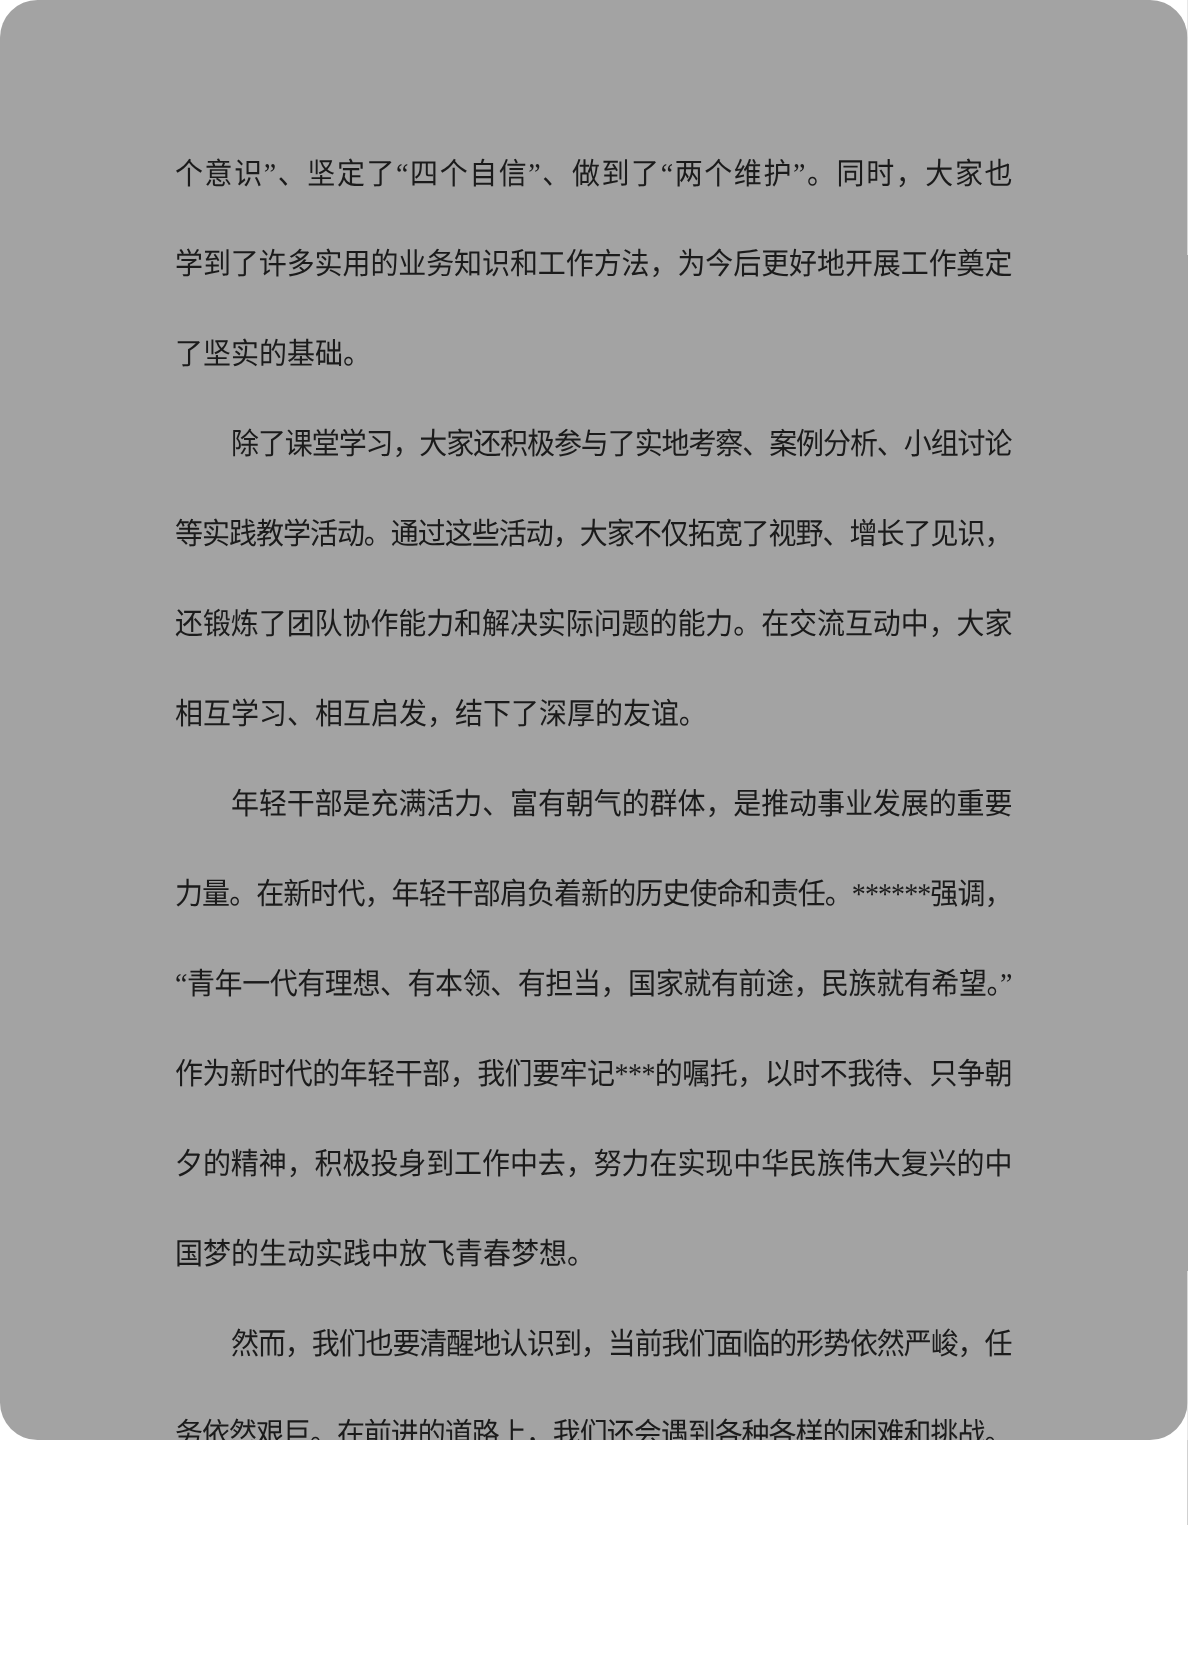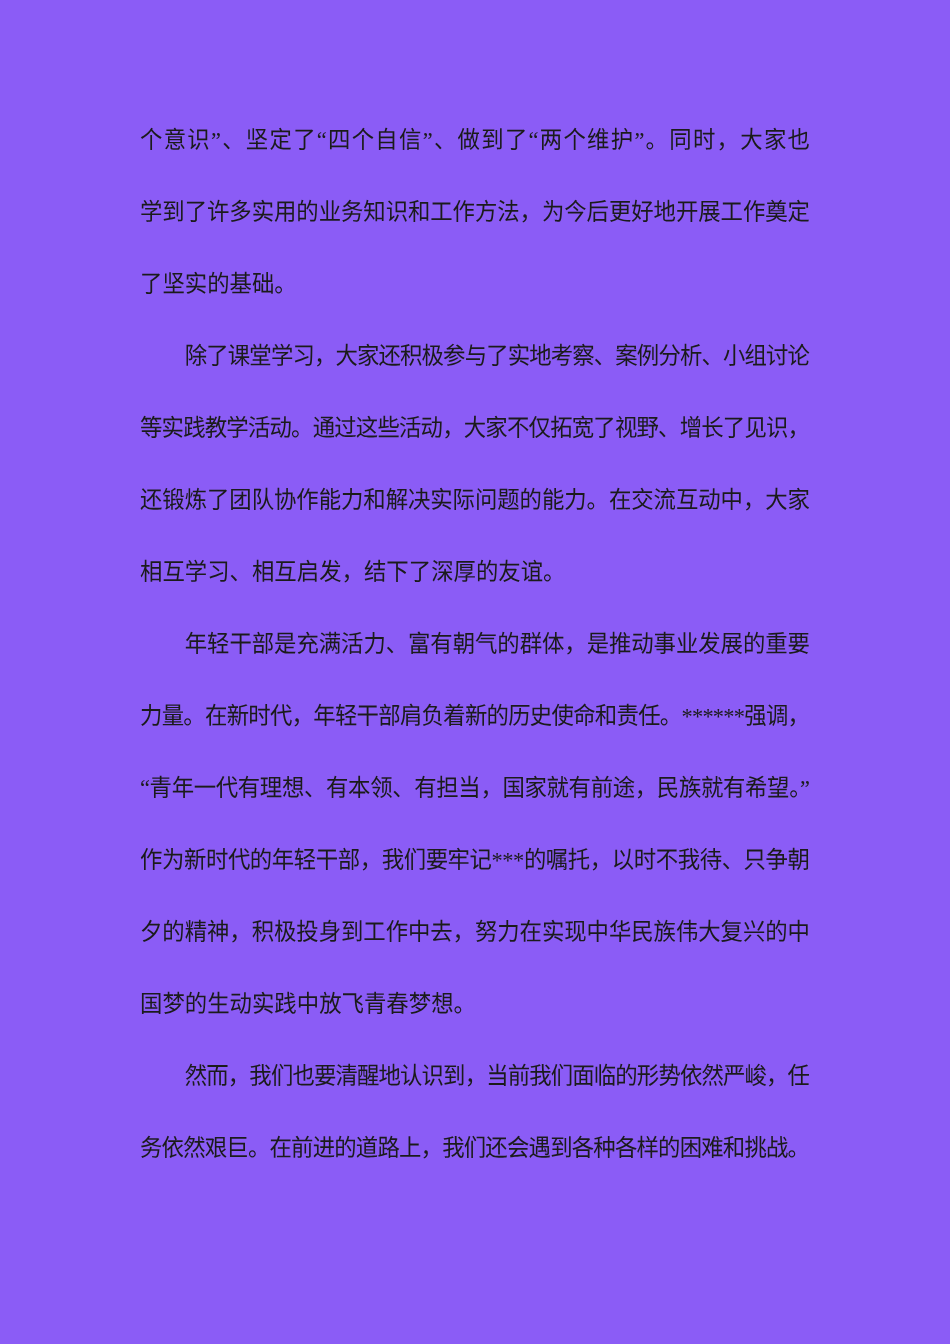--- a/index.html
+++ b/index.html
@@ -3,24 +3,25 @@
 <meta charset="utf-8">
 <style>
   html, body {
     margin: 0;
     padding: 0;
     background: #ffffff;
   }
   .page {
     position: relative;
     width: 950px;
-    height: 1344px;
-    background: #8b5cf6;
+    height: 1152px;
+    background: #a3a3a3;
     overflow: hidden;
     font-family: "Liberation Serif", "DejaVu Serif", serif;
+    border-radius: 30px;
   }
   .text-body {
     position: absolute;
     left: 140px;
     top: 104px;
     width: 718px;               
     transform: scaleX(0.9331);  
     transform-origin: 0 0;
     font-size: 24px;
     color: #1b1b1b;

